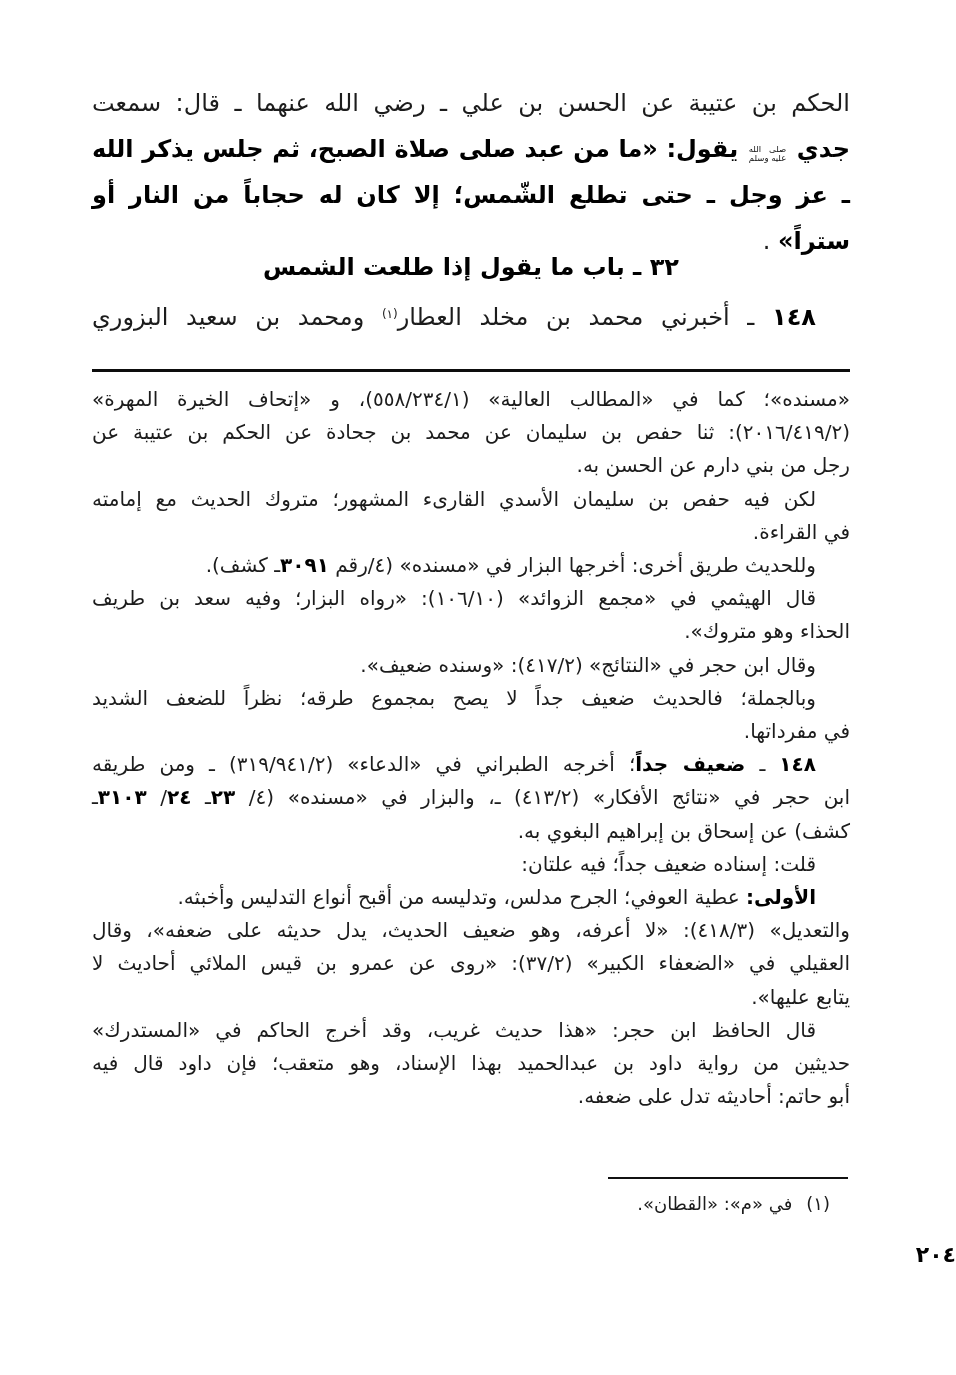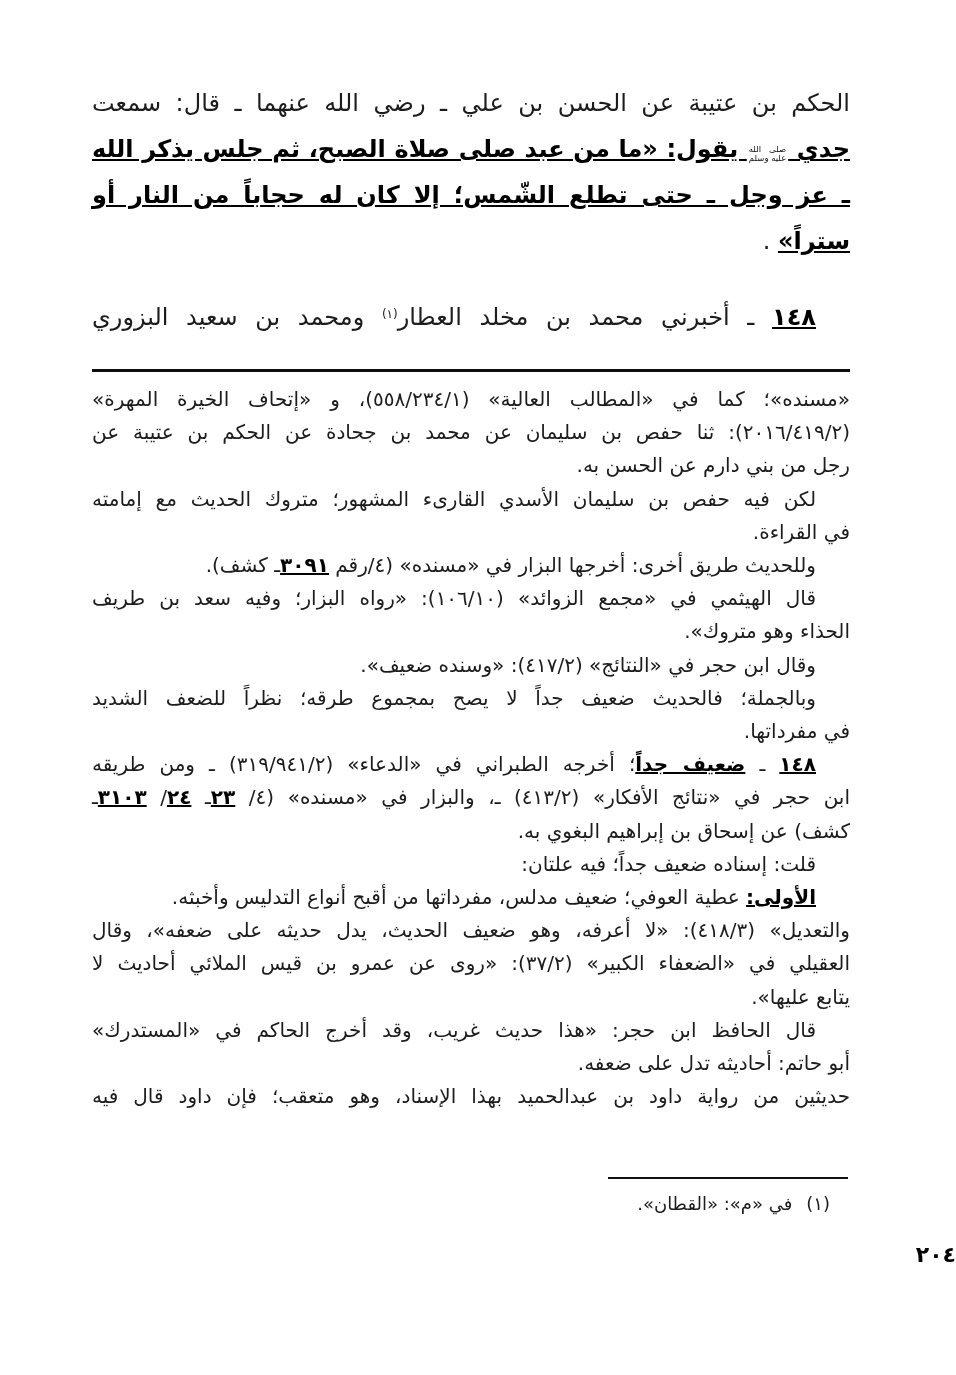--- a/index.html
+++ b/index.html
@@ -5,21 +5,21 @@
   html,body{margin:0;padding:0;background:#e8e8e8;}
   .page{
     position:relative; width:956px; height:1375px; background:#ffffff;
     font-family:"DejaVu Sans", sans-serif; color:#1c1c1c; overflow:hidden;
     direction:rtl;
   }
   .block{position:absolute; right:106px; width:758px; direction:rtl;}
   .line{text-align:justify; text-align-last:auto;}
   .line.fill{text-align:justify; text-align-last:justify;}
   .line.ind{padding-right:34px;}
-  .b{font-weight:bold; color:#000;text-decoration:underline;}
+  .b{font-weight:bold; color:#000;}
   .sup{font-size:12px; position:relative; top:-0.55em; font-weight:normal;}
   .salawat{
     display:inline-block; font-size:8.5px; line-height:1.05; 
     vertical-align:-4px; font-weight:normal; color:#111; margin:0 2px;
   }
   .matn{top:80px; font-size:24px; line-height:46px;}
   .heading{top:244px; font-size:24px; line-height:46px; font-weight:bold; color:#000;
            text-align:center;}
   .heading .line, .heading .line.fill{text-align:center; text-align-last:center;}
   .hadith-intro{top:294px; font-size:24px; line-height:46px;}
@@ -35,20 +35,23 @@
 <body>
 
 <div class="page">
 
   <div class="block matn">
       <div class="line fill"><span>الحكم بن عتيبة عن الحسن بن علي ـ رضي الله عنهما ـ قال: سمعت</span></div>
       <div class="line fill"><span class="b">جدي </span><span class="salawat"><span>صلى الله</span><br><span>عليه وسلم</span></span><span class="b"> يقول: «ما من عبد صلى صلاة الصبح، ثم جلس يذكر الله</span></div>
       <div class="line"><span class="b">ـ عز وجل ـ حتى تطلع الشّمس؛ إلا كان له حجاباً من النار أو ستراً»</span><span> .</span></div>
     </div>
 
+  <div class="block heading">
+    <div class="line">٣٢ ـ باب ما يقول إذا طلعت الشمس</div>
+  </div>
 
   <div class="block hadith-intro">
       <div class="line fill ind"><span class="b">١٤٨</span><span> ـ أخبرني محمد بن مخلد العطار</span><span class="sup">(١)</span><span> ومحمد بن سعيد البزوري</span></div>
     </div>
 
   <div class="sep-main"></div>
 
   <div class="block takhrij">
       <div class="line fill"><span>«مسنده»؛ كما في «المطالب العالية» (٥٥٨/٢٣٤/١)، و «إتحاف الخيرة المهرة»</span></div>
       <div class="line fill"><span>(٢٠١٦/٤١٩/٢): ثنا حفص بن سليمان عن محمد بن جحادة عن الحكم بن عتيبة عن</span></div>
@@ -58,27 +61,27 @@
       <div class="line ind"><span>وللحديث طريق أخرى: أخرجها البزار في «مسنده» (٤/رقم </span><span class="b">٣٠٩١</span><span>ـ كشف).</span></div>
       <div class="line fill ind"><span>قال الهيثمي في «مجمع الزوائد» (١٠٦/١٠): «رواه البزار؛ وفيه سعد بن طريف</span></div>
       <div class="line"><span>الحذاء وهو متروك».</span></div>
       <div class="line ind"><span>وقال ابن حجر في «النتائج» (٤١٧/٢): «وسنده ضعيف».</span></div>
       <div class="line fill ind"><span>وبالجملة؛ فالحديث ضعيف جداً لا يصح بمجموع طرقه؛ نظراً للضعف الشديد</span></div>
       <div class="line"><span>في مفرداتها.</span></div>
       <div class="line fill ind"><span class="b">١٤٨</span><span> ـ </span><span class="b">ضعيف جداً</span><span>؛ أخرجه الطبراني في «الدعاء» (٣١٩/٩٤١/٢) ـ ومن طريقه</span></div>
       <div class="line fill"><span>ابن حجر في «نتائج الأفكار» (٤١٣/٢) ـ، والبزار في «مسنده» (٤/ </span><span class="b">٢٣</span><span>ـ </span><span class="b">٢٤</span><span>/ </span><span class="b">٣١٠٣</span><span>ـ</span></div>
       <div class="line"><span>كشف) عن إسحاق بن إبراهيم البغوي به.</span></div>
       <div class="line ind"><span>قلت: إسناده ضعيف جداً؛ فيه علتان:</span></div>
-      <div class="line ind"><span class="b">الأولى:</span><span> عطية العوفي؛ ضعيف مدلس، مفرداتها من أقبح أنواع التدليس وأخبثه.</span></div>
+      <div class="line ind"><span class="b">الأولى:</span><span> عطية العوفي؛ الجرح مدلس، وتدليسه من أقبح أنواع التدليس وأخبثه.</span></div>
       <div class="line fill"><span>والتعديل» (٤١٨/٣): «لا أعرفه، وهو ضعيف الحديث، يدل حديثه على ضعفه»، وقال</span></div>
       <div class="line fill"><span>العقيلي في «الضعفاء الكبير» (٣٧/٢): «روى عن عمرو بن قيس الملائي أحاديث لا</span></div>
       <div class="line"><span>يتابع عليها».</span></div>
       <div class="line fill ind"><span>قال الحافظ ابن حجر: «هذا حديث غريب، وقد أخرج الحاكم في «المستدرك»</span></div>
+      <div class="line fill"><span>حديثين من رواية داود بن عبدالحميد بهذا الإسناد، وهو متعقب؛ فإن داود قال فيه</span></div>
       <div class="line"><span>أبو حاتم: أحاديثه تدل على ضعفه.</span></div>
-      <div class="line fill"><span>حديثين من رواية داود بن عبدالحميد بهذا الإسناد، وهو متعقب؛ فإن داود قال فيه</span></div>
     </div>
 
   <div class="sep-foot"></div>
 
   <div class="footnote">
     <span class="fn-marker">(١)</span><span>في «م»: «القطان».</span>
   </div>
 
   <div class="pagenum">٢٠٤</div>
 

